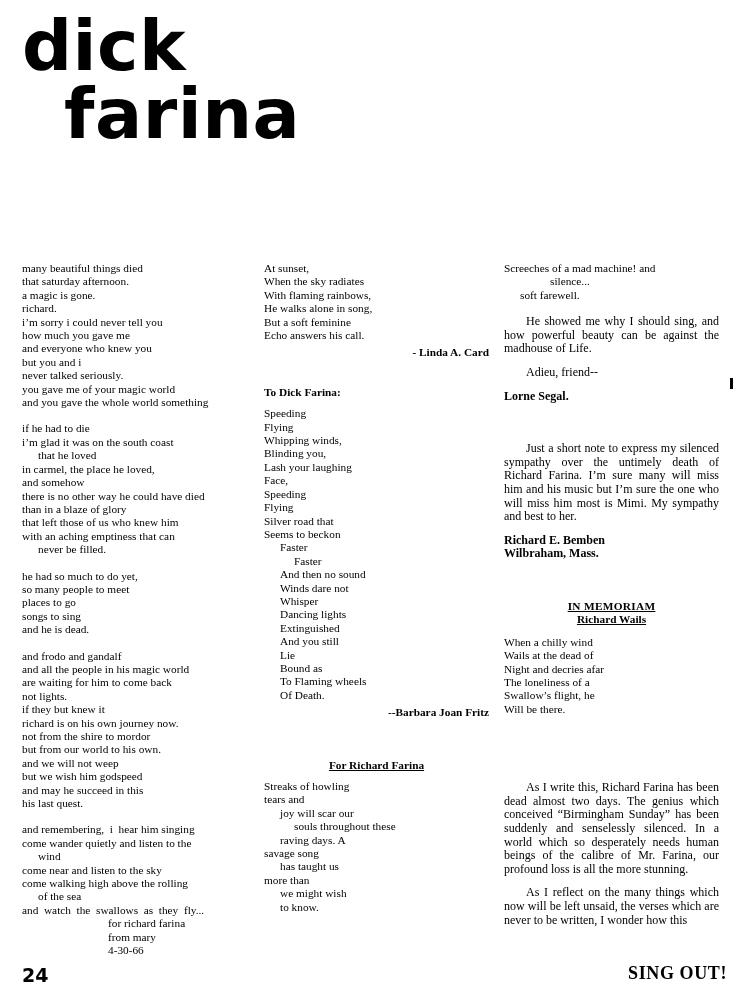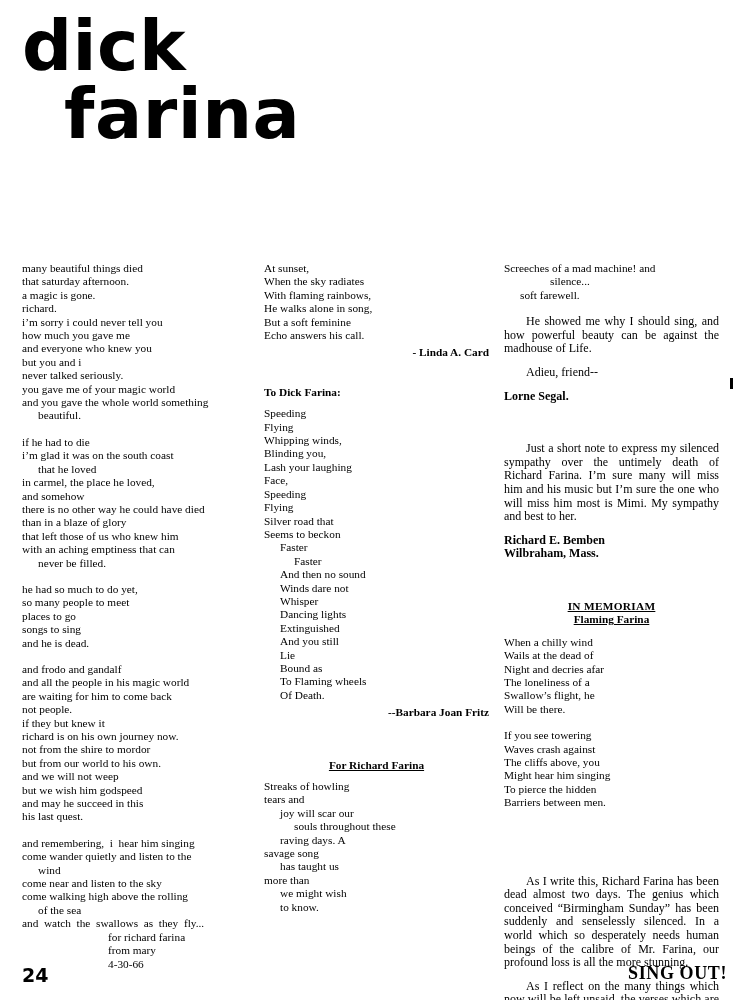--- a/index.html
+++ b/index.html
@@ -169,21 +169,20 @@
         <div class="ln">that saturday afternoon.</div>
         <div class="ln">a magic is gone.</div>
         <div class="ln">richard.</div>
         <div class="ln">i’m sorry i could never tell you</div>
         <div class="ln">how much you gave me</div>
         <div class="ln">and everyone who knew you</div>
         <div class="ln">but you and i</div>
         <div class="ln">never talked seriously.</div>
         <div class="ln">you gave me of your magic world</div>
         <div class="ln">and you gave the whole world something</div>
-        <div class="ln ind1">beautiful.</div>
       </div>
 
       <div class="stanza">
         <div class="ln">if he had to die</div>
         <div class="ln">i’m glad it was on the south coast</div>
         <div class="ln ind1">that he loved</div>
         <div class="ln">in carmel, the place he loved,</div>
         <div class="ln">and somehow</div>
         <div class="ln">there is no other way he could have died</div>
         <div class="ln">than in a blaze of glory</div>
@@ -197,21 +196,21 @@
         <div class="ln">so many people to meet</div>
         <div class="ln">places to go</div>
         <div class="ln">songs to sing</div>
         <div class="ln">and he is dead.</div>
       </div>
 
       <div class="stanza">
         <div class="ln">and frodo and gandalf</div>
         <div class="ln">and all the people in his magic world</div>
         <div class="ln">are waiting for him to come back</div>
-        <div class="ln">not people.</div>
+        <div class="ln">not lights.</div>
         <div class="ln">if they but knew it</div>
         <div class="ln">richard is on his own journey now.</div>
         <div class="ln">not from the shire to mordor</div>
         <div class="ln">but from our world to his own.</div>
         <div class="ln">and we will not weep</div>
         <div class="ln">but we wish him godspeed</div>
         <div class="ln">and may he succeed in this</div>
         <div class="ln">his last quest.</div>
       </div>
 
@@ -313,40 +312,32 @@
         <div class="signature">Richard E. Bemben</div>
         <div class="signature">Wilbraham, Mass.</div>
       </div>
 
       <div class="blockgap"></div>
       <div class="blockgap"></div>
       <div class="blockgap"></div>
 
       <div class="memoriam">
         <div class="t1">IN MEMORIAM</div>
-        <div class="t2">Flaming Farina</div>
+        <div class="t2">Richard Wails</div>
       </div>
 
       <div class="stanza">
         <div class="ln">When a chilly wind</div>
         <div class="ln">Wails at the dead of</div>
         <div class="ln">Night and decries afar</div>
         <div class="ln">The loneliness of a</div>
         <div class="ln">Swallow’s flight, he</div>
         <div class="ln">Will be there.</div>
       </div>
 
-      <div class="stanza">
-        <div class="ln">If you see towering</div>
-        <div class="ln">Waves crash against</div>
-        <div class="ln">The cliffs above, you</div>
-        <div class="ln">Might hear him singing</div>
-        <div class="ln">To pierce the hidden</div>
-        <div class="ln">Barriers between men.</div>
-      </div>
 
       <div class="blockgap"></div>
       <div class="blockgap"></div>
       <div class="blockgap"></div>
       <div class="blockgap"></div>
 
       <div class="justified">
         <div class="para indent-first">As I write this, Richard Farina has been dead almost two days. The genius which conceived “Birmingham Sunday” has been suddenly and senselessly silenced. In a world which so desperately needs human beings of the calibre of Mr. Farina, our profound loss is all the more stunning.</div>
         <div class="para indent-first">As I reflect on the many things which now will be left unsaid, the verses which are never to be written, I wonder how this</div>
       </div>

